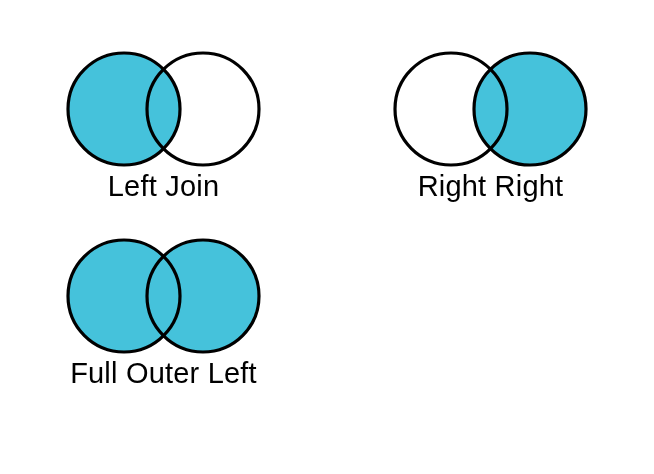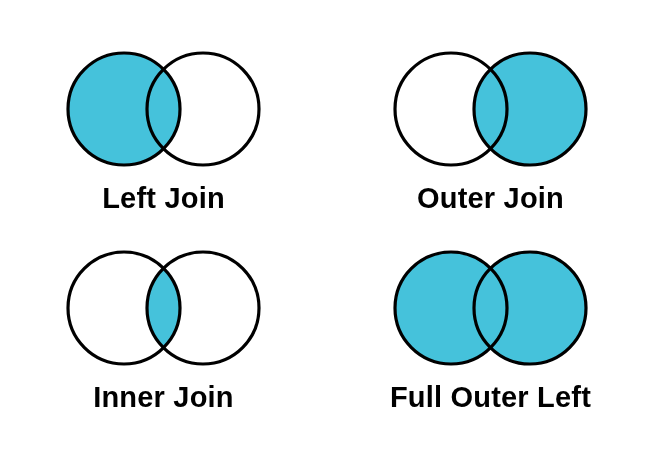--- a/index.html
+++ b/index.html
@@ -24,24 +24,23 @@
     display: flex;
     flex-direction: column;
     align-items: center;
   }
   svg.venn {
     width: 200px;
     height: 122px;
     display: block;
   }
   .label {
-    margin-top: 12px;
     max-width: 220px;
     text-align: right;
-    font-weight: bold;
+    font-weight: normal;
     font-size: 29px;
     line-height: 1.15;
     color: #000000;
     letter-spacing: 0.2px;
   }
 </style>
 </head>
 <body>
 
 <div class="grid">
@@ -54,36 +53,23 @@
       </svg>
     <div class="label">Left Join</div>
   </div>
 
   <div class="cell">
     <svg class="venn" viewBox="0 0 200 122">
         <circle cx="139" cy="61" r="56" fill="#45C2DB"></circle>
         <circle cx="60" cy="61" r="56" fill="none" stroke="#000000" stroke-width="3.2"></circle>
         <circle cx="139" cy="61" r="56" fill="none" stroke="#000000" stroke-width="3.2"></circle>
       </svg>
-    <div class="label">Outer Join</div>
+    <div class="label">Right Right</div>
   </div>
 
-  <div class="cell">
-    <svg class="venn" viewBox="0 0 200 122">
-        <defs>
-          <clipPath id="venn-clip-2">
-            <circle cx="60" cy="61" r="56" fill="none"></circle>
-          </clipPath>
-        </defs>
-        <circle cx="139" cy="61" r="56" fill="#45C2DB" clip-path="url(#venn-clip-2)"></circle>
-        <circle cx="60" cy="61" r="56" fill="none" stroke="#000000" stroke-width="3.2"></circle>
-        <circle cx="139" cy="61" r="56" fill="none" stroke="#000000" stroke-width="3.2"></circle>
-      </svg>
-    <div class="label">Inner Join</div>
-  </div>
 
   <div class="cell">
     <svg class="venn" viewBox="0 0 200 122">
         <circle cx="60" cy="61" r="56" fill="#45C2DB"></circle>
         <circle cx="139" cy="61" r="56" fill="#45C2DB"></circle>
         <circle cx="60" cy="61" r="56" fill="none" stroke="#000000" stroke-width="3.2"></circle>
         <circle cx="139" cy="61" r="56" fill="none" stroke="#000000" stroke-width="3.2"></circle>
       </svg>
     <div class="label">Full Outer Left</div>
   </div>

